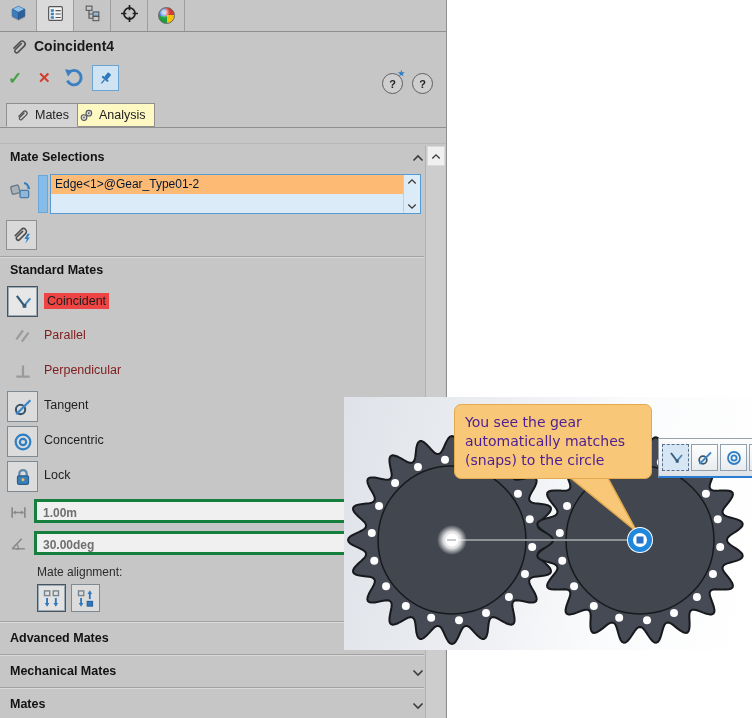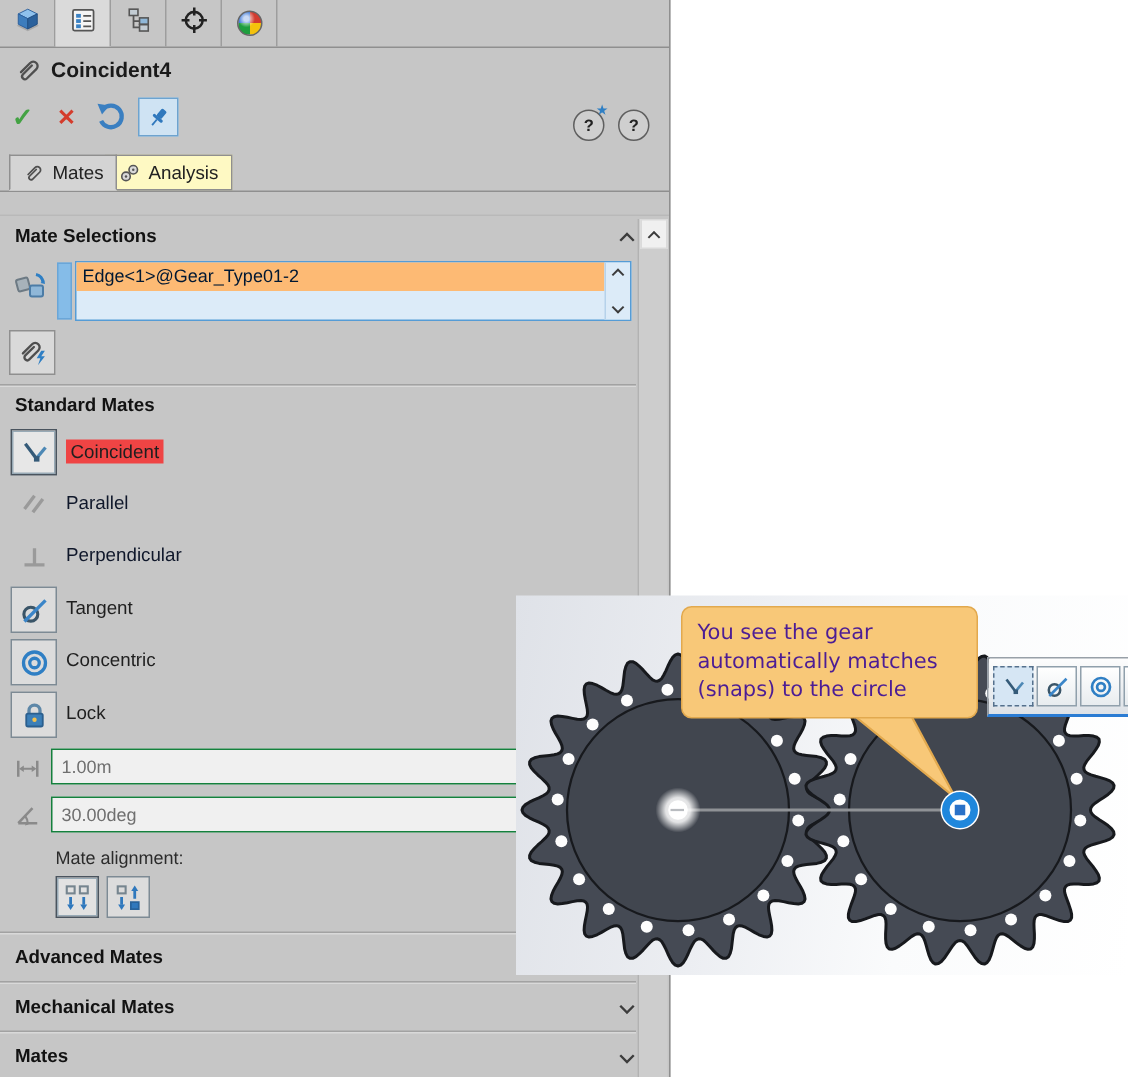--- a/index.html
+++ b/index.html
@@ -39,24 +39,24 @@
   .sel-scroll{position:absolute;right:0;top:0;bottom:0;width:17px;border-left:1px solid #b6d2ea;background:#dcebf8;
               display:flex;flex-direction:column;align-items:center;justify-content:space-between;padding:3px 0;box-sizing:border-box;}
   .icon-btn{position:absolute;box-sizing:border-box;border:1px solid #8f8f8f;background:#d9d9d9;display:flex;align-items:center;justify-content:center;}
   
   .mate-btn{position:absolute;left:7px;width:31px;height:31px;box-sizing:border-box;display:flex;align-items:center;justify-content:center;
             background:#dcdcdc;border:1px solid #7d8a94;}
   .mate-btn.selected{border:1px solid #4a545e;box-shadow:inset 0 0 0 1px #98aab6;background:#e7e7e7;}
   .mate-ico-plain{position:absolute;left:13px;width:20px;height:20px;display:flex;align-items:center;justify-content:center;}
   .mate-label{position:absolute;left:44px;font-size:12.5px;color:#1f1f1f;}
   .mate-label.hl{background:#ef4444;padding:1px 3px;}
-  .mate-label.dis{color:#0f172a;}
+  .mate-label.dis{color:#7f1d1d;}
   .fld-ico{position:absolute;left:8px;width:20px;height:20px;display:flex;align-items:center;justify-content:center;}
-  .fld{position:absolute;left:34px;width:390px;height:24px;background:#f0f0f0;border:1px solid #15803d;box-sizing:border-box;
-       font-size:12px;color:#6f6f6f;line-height:22px;padding-left:6px;}
+  .fld{position:absolute;left:34px;width:390px;height:24px;background:#f0f0f0;border:3px solid #15803d;box-sizing:border-box;
+       font-size:12px;color:#6f6f6f;line-height:22px;padding-left:6px;font-weight:bold;}
   .align-label{position:absolute;left:37px;top:565px;font-size:12px;color:#2b2b2b;}
   .align-btn{position:absolute;top:584px;width:29px;height:28px;box-sizing:border-box;display:flex;align-items:center;justify-content:center;
              background:#dcdcdc;border:1px solid #7d8a94;}
   .align-btn.selected{border:1px solid #4a545e;box-shadow:inset 0 0 0 1px #98aab6;background:#e2e2e2;}
   
   .vscroll{position:absolute;left:425px;top:146px;width:20px;height:572px;background:#cdcdcd;border-left:1px solid #b2b2b2;box-sizing:border-box;}
   .vscroll-up{position:absolute;left:1px;top:0;width:18px;height:20px;background:#f0f0f0;border:1px solid #dadada;box-sizing:border-box;
               display:flex;align-items:center;justify-content:center;}
   
   .overlay{position:absolute;left:344px;top:397px;width:408px;height:253px;overflow:hidden;z-index:5;

